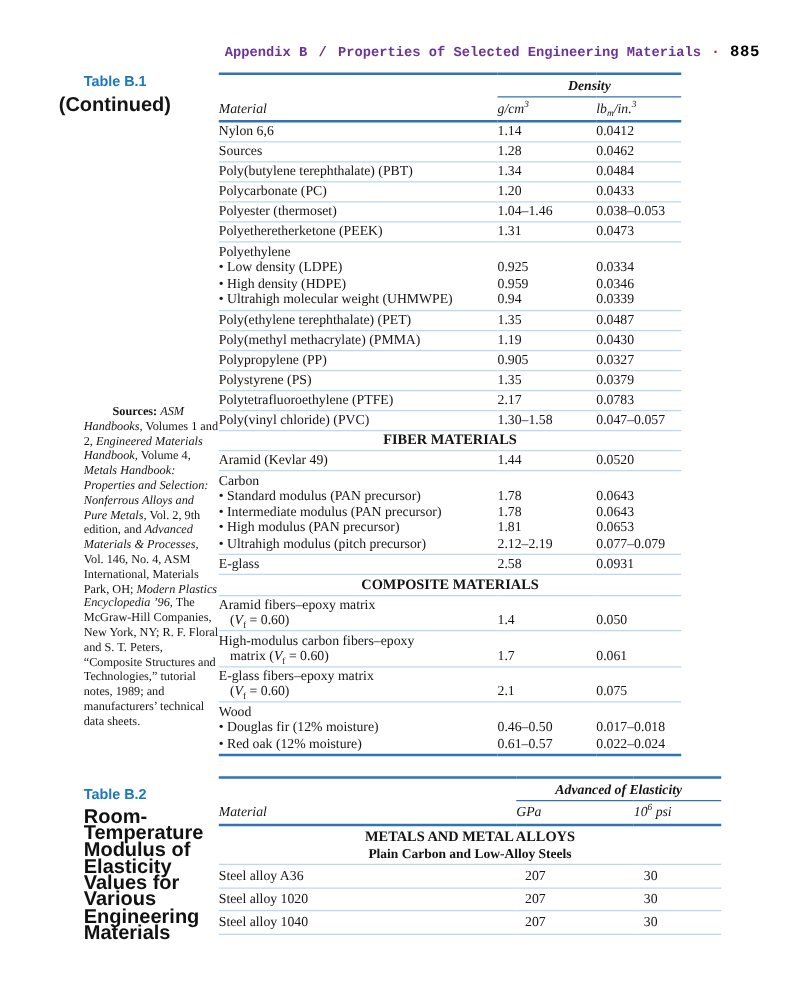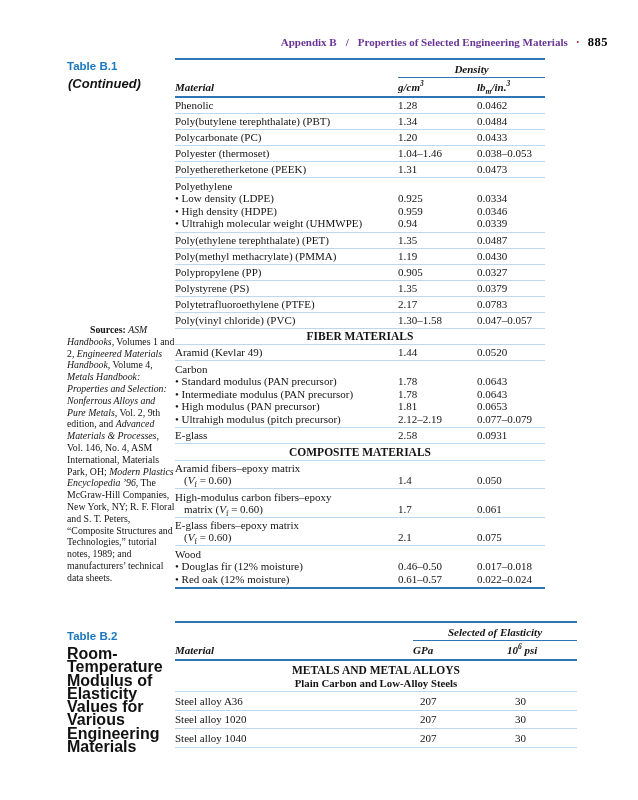--- a/index.html
+++ b/index.html
@@ -5,37 +5,37 @@
   * { margin:0; padding:0; box-sizing:border-box; }
   html,body { background:#ffffff; }
   body {
     position:relative; width:638px; height:800px;
     font-family:"Liberation Serif", serif; color:#141414; overflow:hidden;
   }
 
   
   .pagehead {
     position:absolute; top:35px; left:0; width:608px; text-align:right;
-    font-family:Liberation Serif, serif; font-weight:bold; font-size:11px;
+    font-family:Liberation Mono, monospace; font-weight:bold; font-size:11px;
     white-space:nowrap;
   }
   .pagehead .ttl { color:#6a3596; }
   .pagehead .slash { color:#6a3596; margin:0 9px; }
   .pagehead .dot { color:#a3262e; margin:0 8px; font-size:12px; }
   .pagehead .pnum { color:#000; font-size:12.5px; letter-spacing:0.5px; }
 
   
   .tbl-label {
     position:absolute; left:67px; color:#1b78be;
     font-family:"Liberation Sans", sans-serif; font-weight:bold; font-size:11.5px;text-align:right;
   }
   .b1-label { top:60px; }
   .b1-cont {
-    position:absolute; left:68px; top:76px;
-    font-family:"Liberation Sans", sans-serif; font-weight:bold; font-style:italic; font-size:13px;
+    position:absolute; left:47px; top:76px;
+    font-family:"Liberation Sans", sans-serif; font-weight:bold; font-size:16px;
   }
   .sources {
     position:absolute; left:67px; top:324px; width:108px;
     font-size:9.8px; line-height:11.8px; text-align:left;
   }
   .sources .bd { font-weight:bold;margin-left:23px; }
   .sources .it { font-style:italic; }
   .b2-label { top:630px; }
   .b2-caption {
     position:absolute; left:67px; top:647px; width:116px;
@@ -45,21 +45,21 @@
 
   
   table { border-collapse:collapse; table-layout:fixed; }
   td, th { font-size:11px; line-height:12px; vertical-align:top; text-align:left; font-weight:normal; }
   sup { font-size:7.5px; vertical-align:super; line-height:0; }
   sub { font-size:7.5px; vertical-align:sub; line-height:0; }
   .spanner-cell {
     text-align:center; font-style:italic; font-weight:bold;
     border-bottom:1.5px solid #2e75b6; padding:3px 0 2px;
   }
-  .colhead th { font-style:italic; font-weight:bold; border-bottom:2px solid #2e75b6; padding:3px 0 3px; }
+  .colhead th { font-style:italic; font-weight:normal; border-bottom:2px solid #2e75b6; padding:3px 0 3px; }
 
   
   .tb1 { position:absolute; left:175px; top:58px; width:370px; border-top:2px solid #2e75b6; }
   .tb1 .r td { border-bottom:1px solid #bdd8ec; padding:1px 0 2px; }
   .tb1 .sec td {
     border-bottom:1px solid #bdd8ec; padding:1.5px 0 2px;
     text-align:center; font-weight:bold; font-size:11.5px;
   }
   .tb1 .gt td { padding:1.5px 0 0; }
   .tb1 .gi td { padding:0.5px 0 0; }
@@ -105,21 +105,26 @@
       <td class="spanner-cell" colspan="2">Density</td>
     </tr>
     <tr class="colhead">
       <th>Material</th>
       <th><span>g/cm</span><sup>3</sup></th>
       <th><span>lb</span><sub>m</sub><span>/in.</span><sup>3</sup></th>
     </tr>
   </thead>
   <tbody>
     <tr class="r">
-        <td>Phenolic</td>
+        <td>Nylon 6,6</td>
+        <td>1.14</td>
+        <td>0.0412</td>
+      </tr>
+    <tr class="r">
+        <td>Sources</td>
         <td>1.28</td>
         <td>0.0462</td>
       </tr>
     <tr class="r">
         <td>Poly(butylene terephthalate) (PBT)</td>
         <td>1.34</td>
         <td>0.0484</td>
       </tr>
     <tr class="r">
         <td>Polycarbonate (PC)</td>
@@ -280,21 +285,21 @@
 
 <table class="tb2">
   <colgroup>
       <col style="width:238px">
       <col style="width:94px">
       <col style="width:70px">
     </colgroup>
   <thead>
     <tr>
       <td></td>
-      <td class="spanner-cell" colspan="2">Selected of Elasticity</td>
+      <td class="spanner-cell" colspan="2">Advanced of Elasticity</td>
     </tr>
     <tr class="colhead">
       <th>Material</th>
       <th>GPa</th>
       <th><span>10</span><sup>6</sup><span> psi</span></th>
     </tr>
   </thead>
   <tbody>
     <tr class="sec1">
         <td colspan="3">METALS AND METAL ALLOYS</td>

